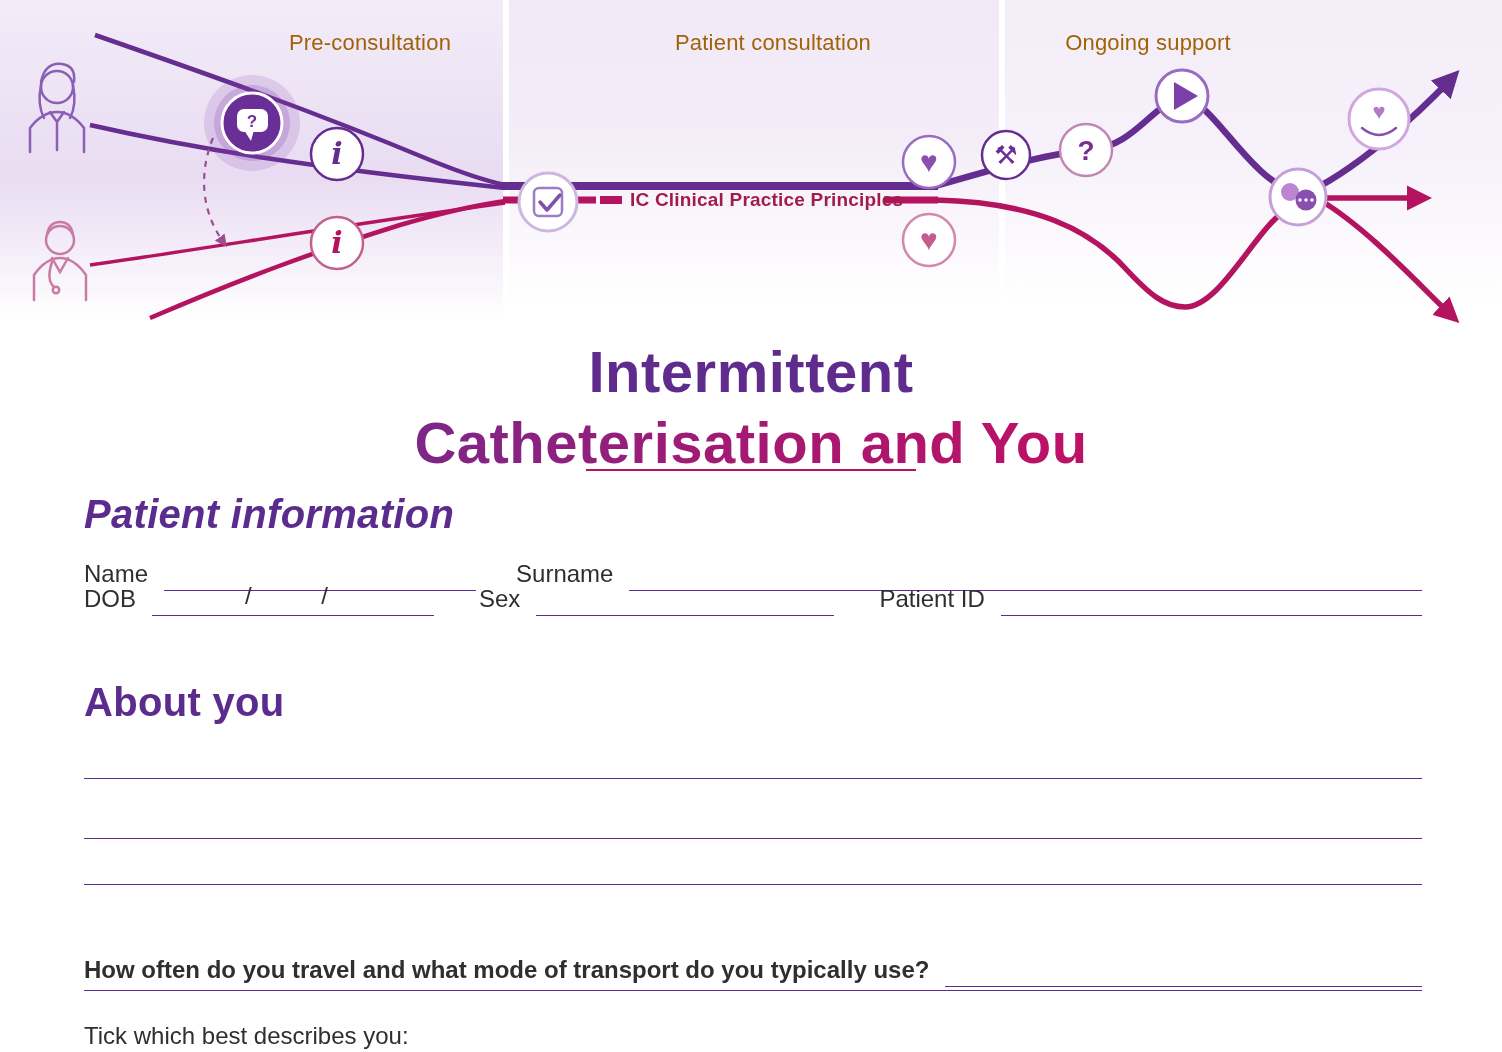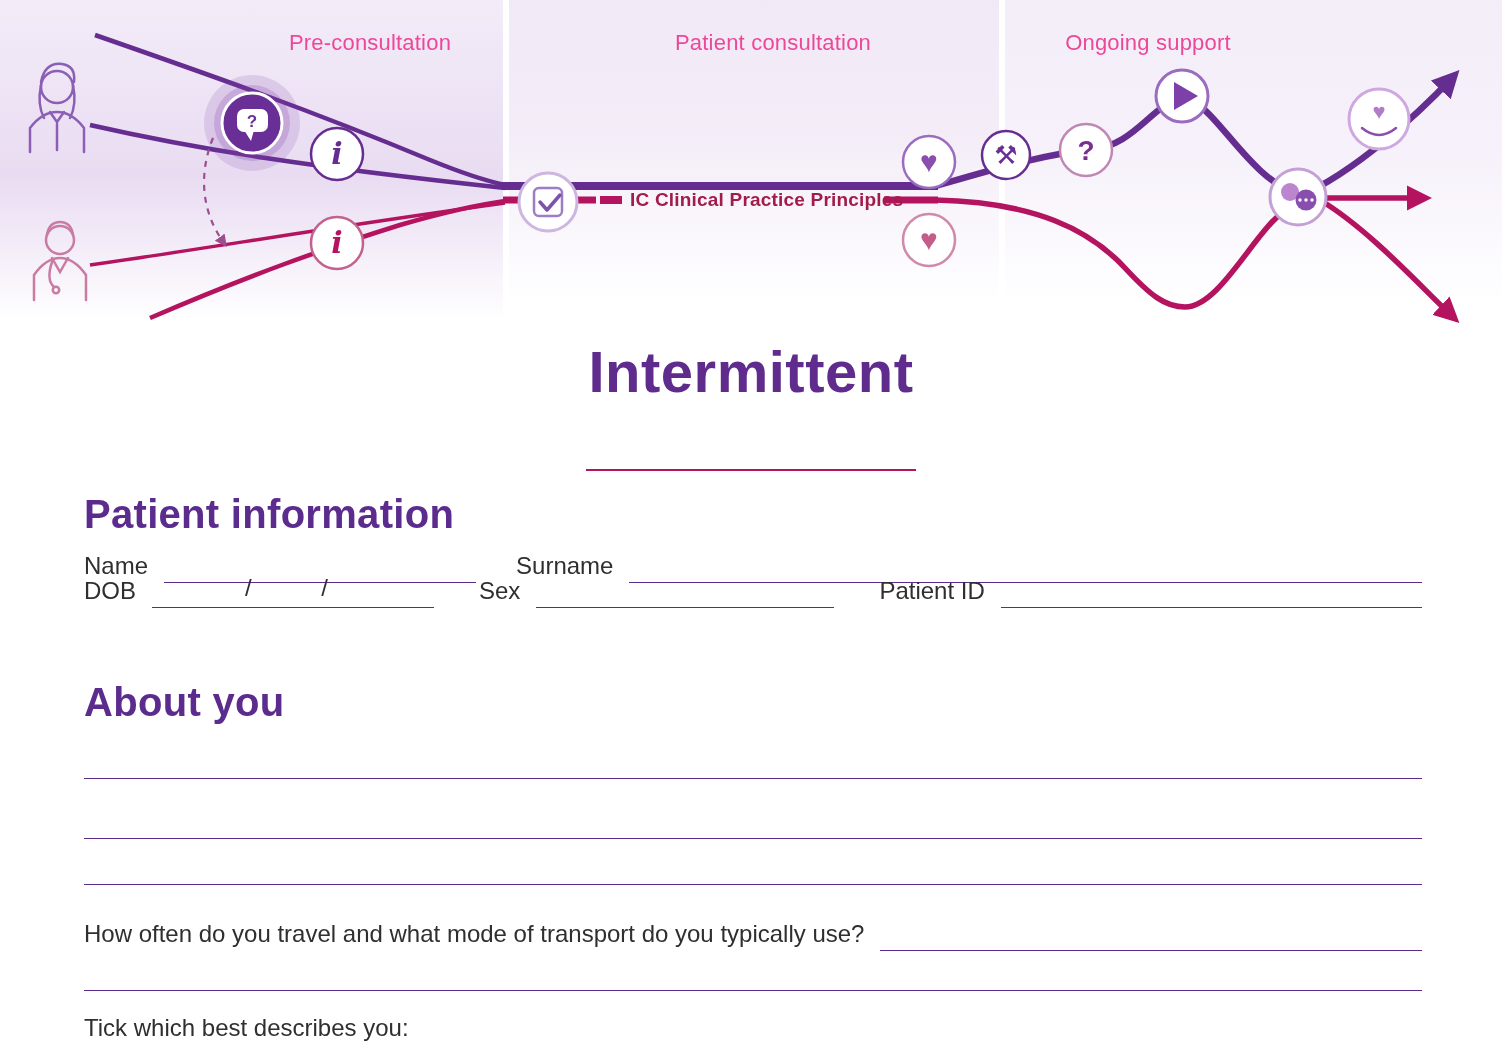--- a/index.html
+++ b/index.html
@@ -10,60 +10,60 @@
   
   .panel{position:absolute;top:0;}
   .panel1{left:0;width:503px;height:322px;
     background:linear-gradient(180deg,#f3ecf8 0%,#e9dcf2 55%,rgba(255,255,255,0) 100%);}
   .panel2{left:509px;width:490px;height:305px;
     background:linear-gradient(180deg,#f1e9f6 0%,#f4edf8 45%,rgba(255,255,255,0) 100%);}
   .panel3{left:1005px;width:497px;height:305px;
     background:linear-gradient(180deg,#f3edf8 0%,#f6f1fa 50%,rgba(255,255,255,0) 100%);}
   .phase-label{
     position:absolute;top:30px;transform:translateX(-50%);
-    font-size:22px;color:#ec4899;white-space:nowrap;letter-spacing:.2px;
+    font-size:22px;color:#a16207;white-space:nowrap;letter-spacing:.2px;
   }
   #phase1{left:370px;} #phase2{left:773px;} #phase3{left:1148px;}
   #journey-svg{position:absolute;left:0;top:0;width:1502px;height:330px;}
 
   
   .title{position:absolute;top:305px;left:0;width:100%;text-align:center;
     font-weight:bold;line-height:1.22;letter-spacing:.5px;}
   .title .l1{display:block;font-size:58px;color:#5f2c8e;margin-top:32px;}
   .title .l2{display:block;font-size:58px;color:#8e2586;
     background:linear-gradient(90deg,#6a2d92 18%,#a21a74 48%,#c40f62 78%);
     -webkit-background-clip:text;background-clip:text;-webkit-text-fill-color:transparent;}
   .title-divider{position:absolute;top:469px;left:586px;width:330px;height:2px;
     background:#b4135f;}
 
   
   .section-heading{position:absolute;left:84px;font-size:40px;font-weight:bold;
     color:#5b2c8e;letter-spacing:.3px;}
-  #heading-patient-info{top:492px;}
+  #heading-patient-info{top:492px;font-style:italic;}
   #heading-about-you{top:680px;}
 
   
   .frow{position:absolute;left:84px;right:80px;display:flex;align-items:flex-end;}
   .flabel{font-size:24px;color:#2f2f2f;white-space:nowrap;padding-right:16px;
-    padding-bottom:3px;}
+    padding-bottom:3px;margin-top:8px;}
   .fline{border-bottom:1.5px solid #5b2c8e;height:26px;position:relative;}
   .gap40{width:40px;flex:0 0 auto;}
   .gap45{width:45px;flex:0 0 auto;}
   .flex1{flex:1 1 auto;}
   .w312{width:312px;flex:0 0 auto;}
   .w282{width:282px;flex:0 0 auto;}
   .w298{width:298px;flex:0 0 auto;}
   .dob-slash{position:absolute;bottom:5px;font-size:24px;color:#2f2f2f;}
   .dob-slash.s1{left:33%;}
   .dob-slash.s2{left:60%;}
   .row-name{top:552px;}
   .row-dob{top:577px;}
   .row-q1{top:752px;}
   .row-q2{top:812px;}
-  .row-q3{top:920px;}
+  .row-q3{top:948px;font-weight:bold;}
   .row-q4{top:1014px;}
   .full-line{position:absolute;left:84px;right:80px;border-bottom:1.5px solid #5b2c8e;height:0;}
   #full-line-1{top:884px;}
   #full-line-2{top:990px;}
 
   
   .svg-phase-text{fill:#a21c4a;font-size:19px;font-weight:bold;letter-spacing:.2px;}
   .info-glyph{font-family:"DejaVu Serif", serif;font-style:italic;font-weight:bold;}
 </style>
 </head>
@@ -187,20 +187,21 @@
 
   <g>
     <circle cx="1379" cy="119" r="30" fill="#ffffff" stroke="#d0a8e0" stroke-width="3"></circle>
     <text x="1379" y="119" text-anchor="middle" font-size="22" fill="#b07cc8">♥</text>
     <path d="M 1362,128 Q 1379,142 1396,128" fill="none" stroke="#8a4fae" stroke-width="2.5" stroke-linecap="round"></path>
   </g>
 </svg>
 
 <div class="title">
   <span class="l1">Intermittent</span>
+  <span class="l2">Catheterisation and You</span>
 </div>
 <div class="title-divider"></div>
 
 <div id="heading-patient-info" class="section-heading">Patient information</div>
 
 <div class="frow row-name">
   <span class="flabel">Name</span>
   <span class="fline w312"></span>
   <span class="gap40"></span>
   <span class="flabel">Surname</span>

